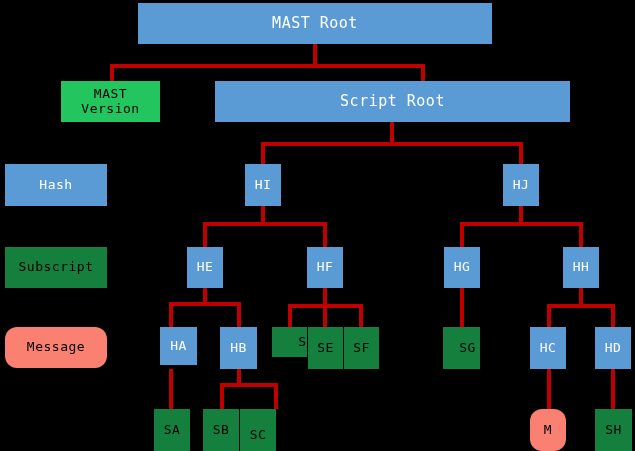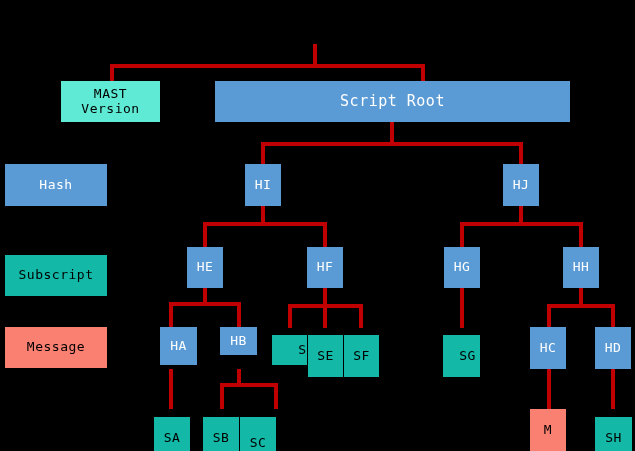--- a/index.html
+++ b/index.html
@@ -26,30 +26,30 @@
     line-height: 1.12;
     z-index: 5;
     white-space: pre-line;
     letter-spacing: 0.5px;
   }
   .node.hash {
     background: #5b9bd5;
     color: #ffffff;
   }
   .node.subscript {
-    background: #14b8a6;
+    background: #15803d;
     color: #000000;
-    margin-top: 8px;
   }
   .node.message {
     background: #fa8072;
     color: #000000;
+    border-radius: 12px;
   }
   .node.version {
-    background: #5eead4;
+    background: #22c55e;
     color: #000000;
   }
   .edge {
     position: absolute;
     background: #c00000;
     z-index: 1;
   }
   .legend-label {
     font-size: 13px;
   }
@@ -115,36 +115,37 @@
   <div class="edge" style="left:274px; top:383px; width:4px; height:26px;"></div>
 
   <div class="edge" style="left:547px; top:369px; width:4px; height:40px;"></div>
 
   <div class="edge" style="left:611px; top:369px; width:4px; height:40px;"></div>
 
   <div class="node hash legend-label" style="left:5px; top:164px; width:102px; height:42px;">Hash</div>
   <div class="node subscript legend-label" style="left:5px; top:247px; width:102px; height:41px;">Subscript</div>
   <div class="node message legend-label" style="left:5px; top:327px; width:102px; height:41px;">Message</div>
 
+  <div class="node hash title-label" style="left:138px; top:3px; width:354px; height:41px;">MAST Root</div>
 
   <div class="node version small-label" style="left:61px; top:81px; width:99px; height:41px;">MAST
 Version</div>
 
   <div class="node hash title-label" style="left:215px; top:81px; width:355px; height:41px;">Script Root</div>
 
   <div class="node hash small-label" style="left:503px; top:164px; width:36px; height:42px;">HJ</div>
   <div class="node hash small-label" style="left:245px; top:164px; width:36px; height:42px;">HI</div>
 
   <div class="node hash small-label" style="left:187px; top:247px; width:36px; height:41px;">HE</div>
   <div class="node hash small-label" style="left:307px; top:247px; width:36px; height:41px;">HF</div>
   <div class="node hash small-label" style="left:444px; top:247px; width:36px; height:41px;">HG</div>
   <div class="node hash small-label" style="left:563px; top:247px; width:36px; height:41px;">HH</div>
 
   <div class="node hash small-label" style="left:160px; top:327px; width:37px; height:38px;">HA</div>
-  <div class="node hash small-label" style="left:220px; top:327px; width:37px; height:28px;text-align:center;">HB</div>
+  <div class="node hash small-label" style="left:220px; top:327px; width:37px; height:42px;text-align:center;">HB</div>
 
   <div class="node subscript small-label" style="left:272px; top:327px; width:35px; height:30px;padding-left:34px;">SD</div>
   <div class="node subscript small-label" style="left:308px; top:327px; width:35px; height:42px;">SE</div>
   <div class="node subscript small-label" style="left:344px; top:327px; width:35px; height:42px;">SF</div>
 
   <div class="node subscript small-label" style="left:443px; top:327px; width:37px; height:42px;padding-left:12px;">SG</div>
 
   <div class="node hash small-label" style="left:530px; top:327px; width:36px; height:42px;">HC</div>
   <div class="node hash small-label" style="left:595px; top:327px; width:36px; height:42px;">HD</div>
 

